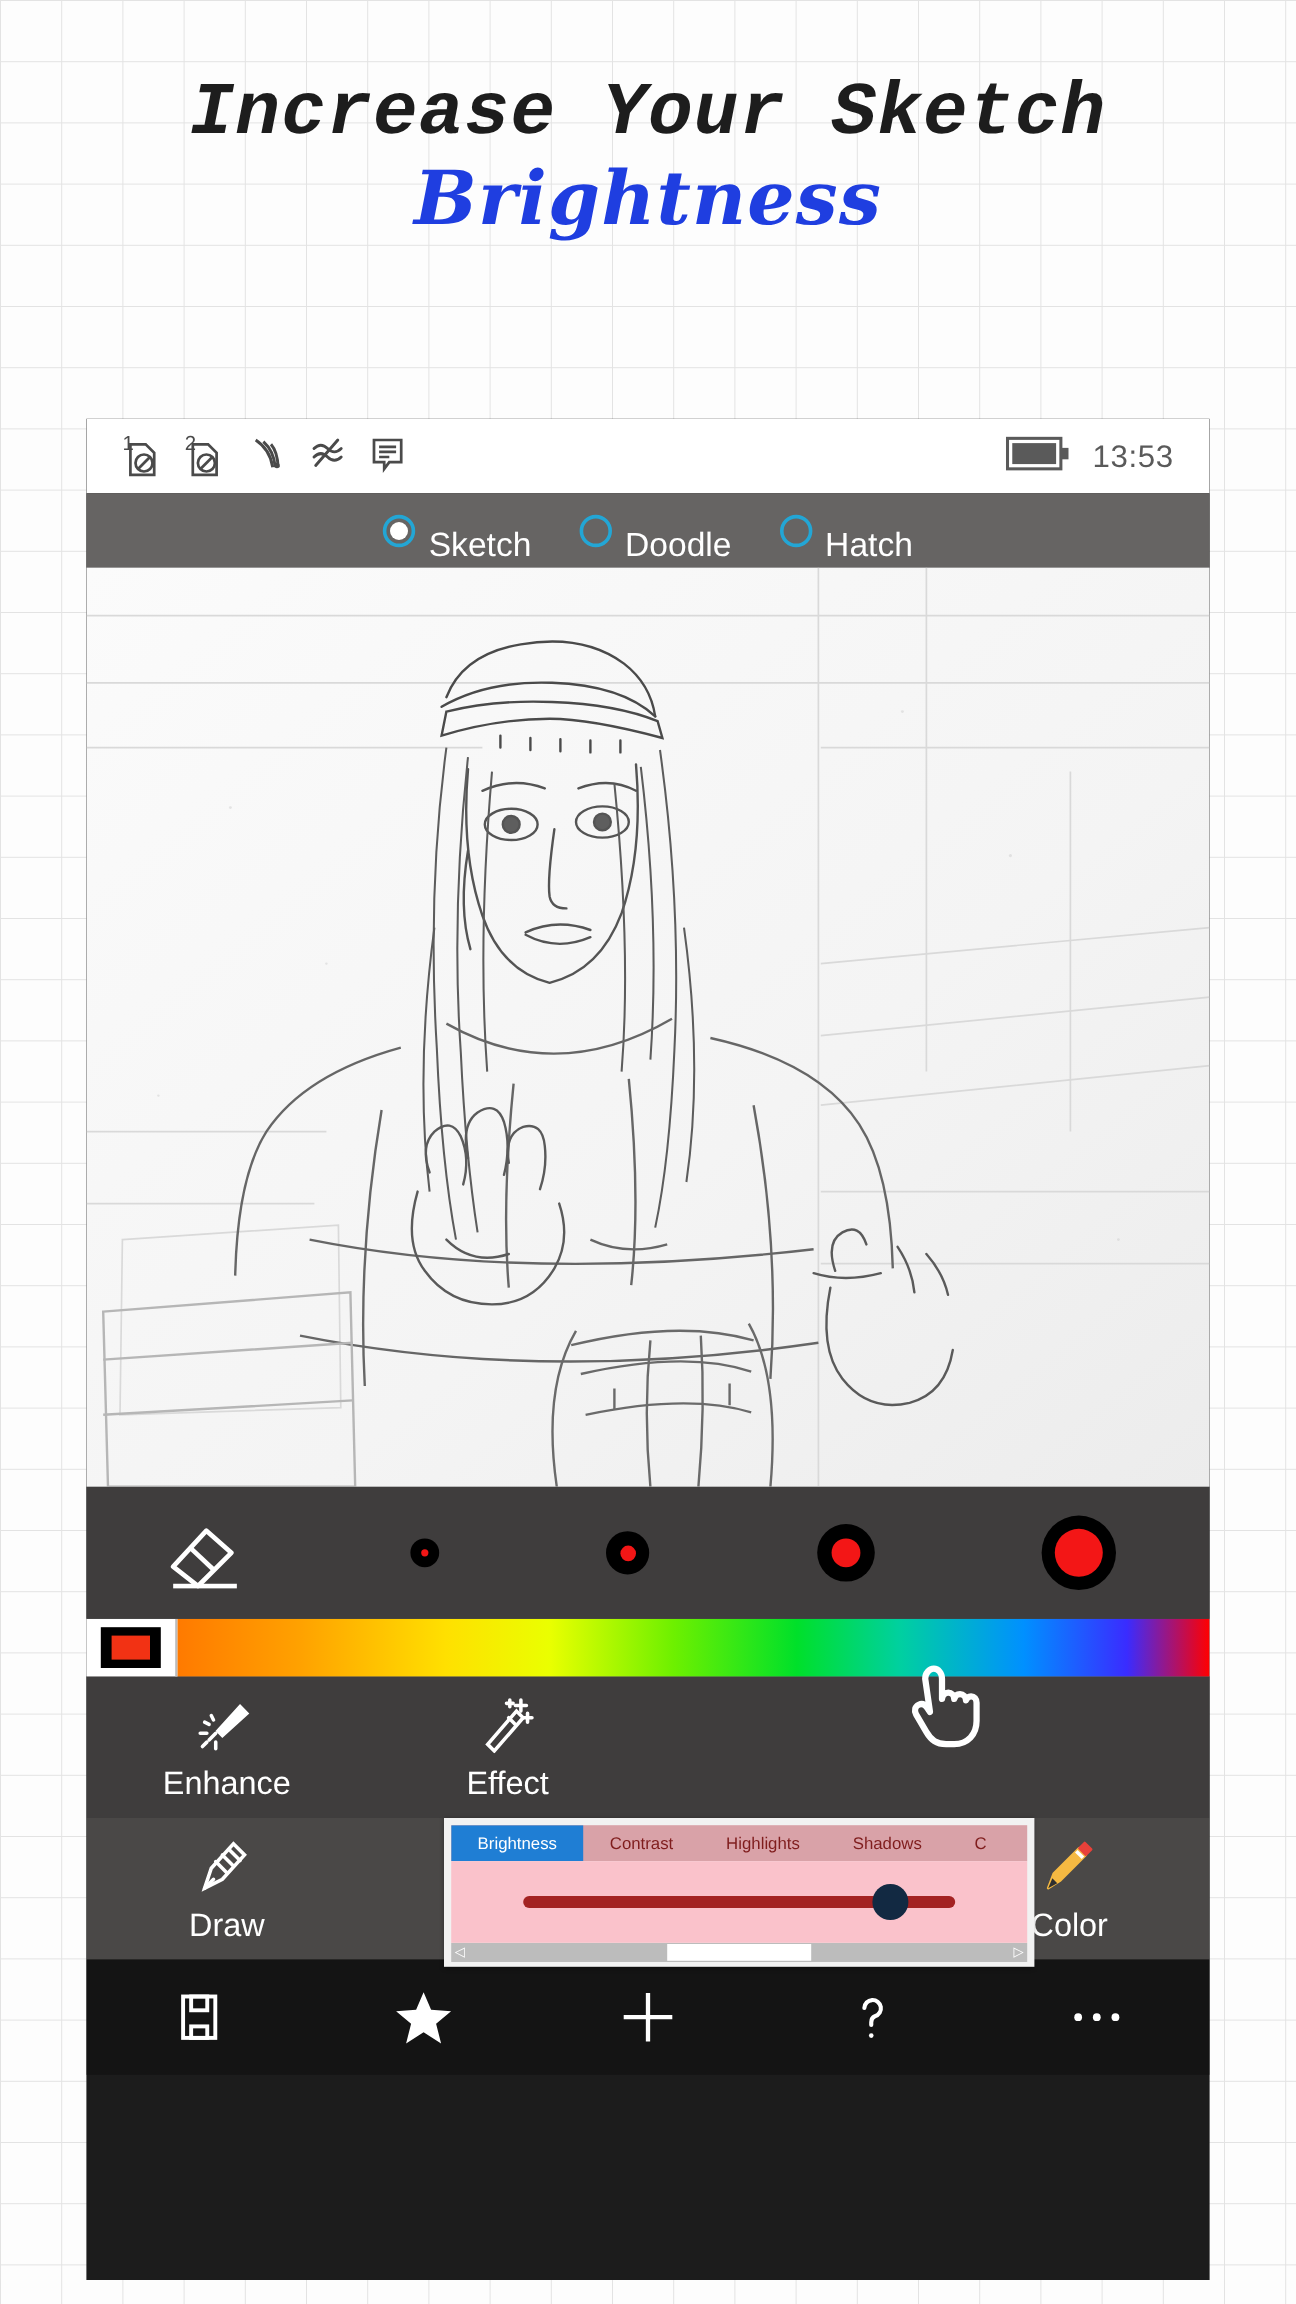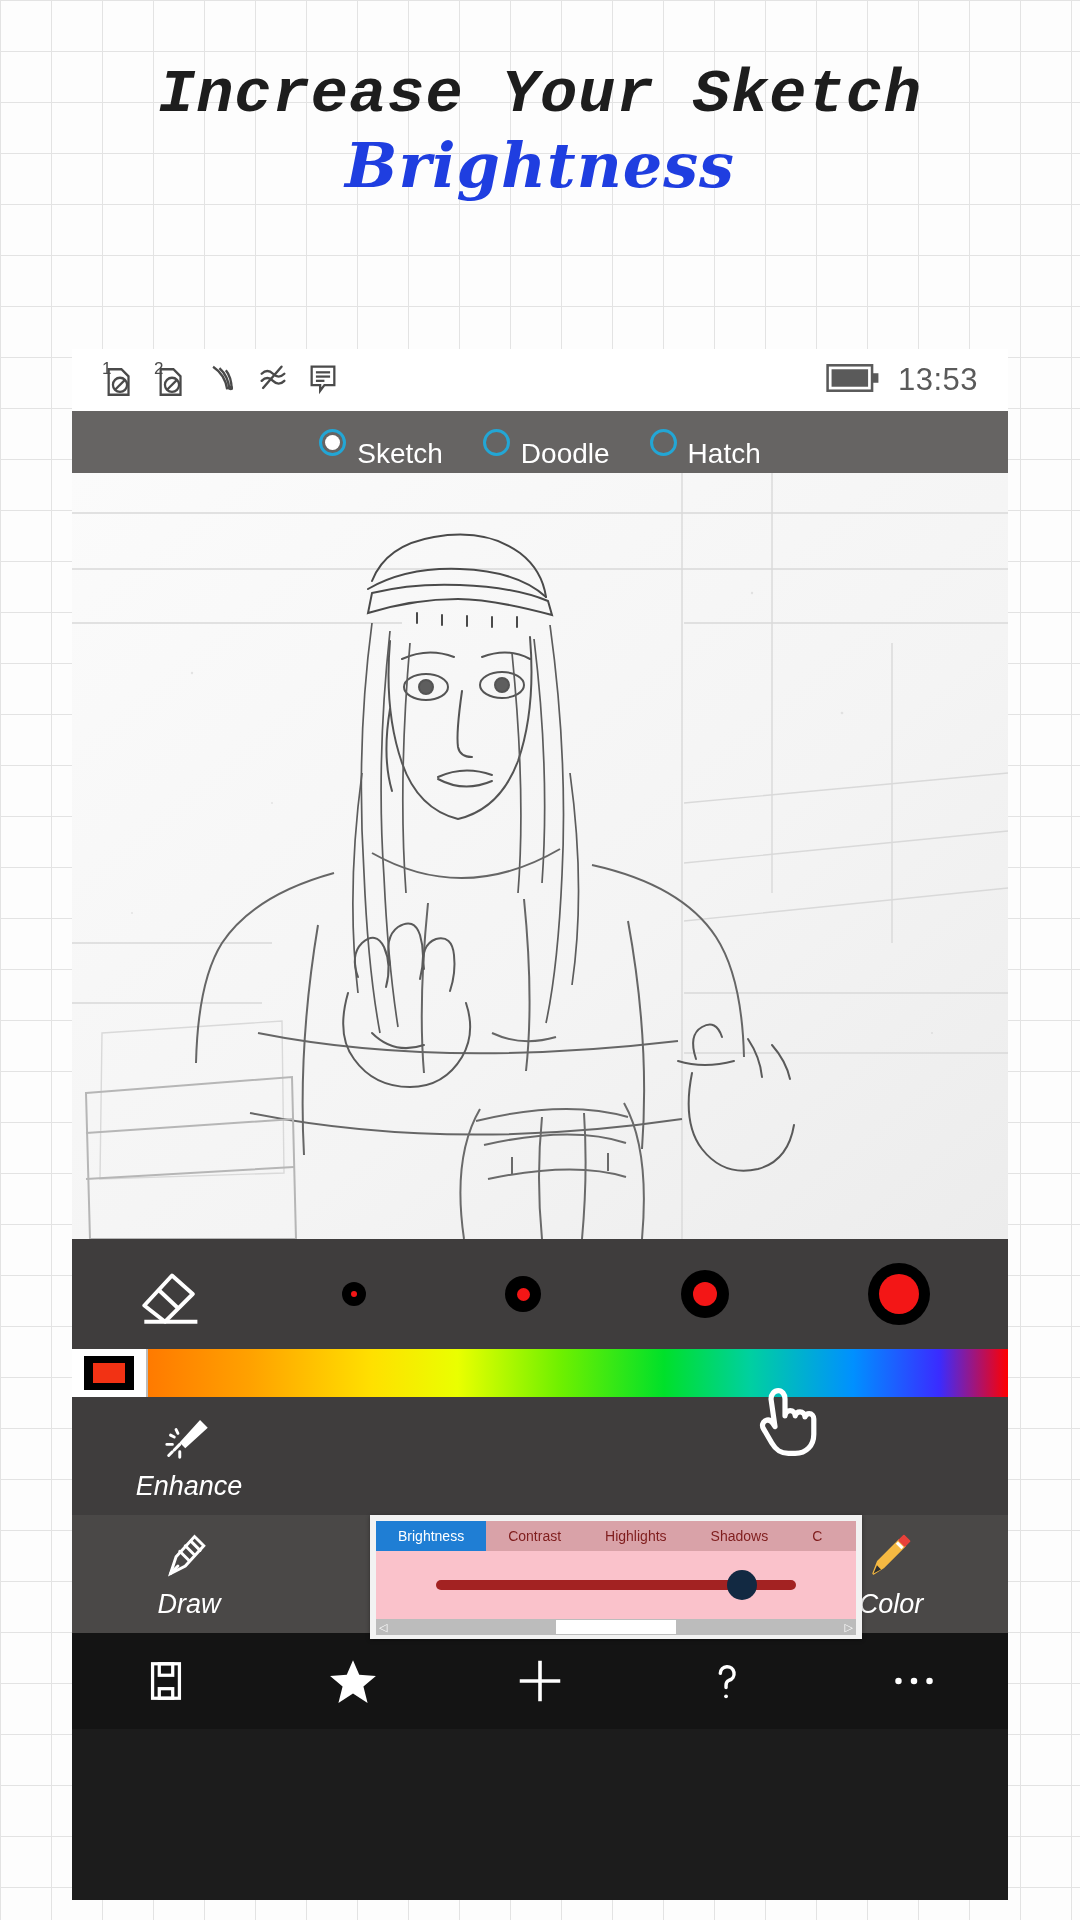--- a/index.html
+++ b/index.html
@@ -51,21 +51,21 @@
   .statusbar {
     height: 62px; background: #ffffff;
     display: flex; align-items: center;
     padding: 0 30px;
     color: #4a4a4a;
   }
   .status-left { display: flex; align-items: flex-end; gap: 16px; flex: 1; }
   .status-right { display: flex; align-items: center; gap: 18px; }
   .sim-icon { position: relative; display: inline-block; width: 36px; height: 34px; }
   .sim-num { position: absolute; left: 0; top: -6px; font-size: 17px; color: #4a4a4a; }
-  .clock { font-size: 31px; color: #5a5a5a; letter-spacing: 0.5px; }
+  .clock { font-size: 26px; color: #5a5a5a; letter-spacing: 0.5px; }
 
   
   .modebar {
     height: 62px; background: #666463;
     display: flex; align-items: center; justify-content: center; gap: 40px;
   }
   .mode-opt { display: flex; align-items: center; gap: 11px; }
   .radio {
     width: 27px; height: 27px; border-radius: 50%;
     border: 3px solid #23a6d5; background: transparent;
@@ -164,21 +164,20 @@
   .toolgrid {
     display: grid; grid-template-columns: repeat(4, 1fr);
     background: #3f3d3d;
   }
   .toolgrid.row2 { background: #4a4847; }
   .tool {
     height: 118px;
     display: flex; flex-direction: column;
     align-items: center; justify-content: center; gap: 8px;
     color: #ffffff;
-    font-style: italic;
   }
   .tool.selected { background: #8c8a89; }
   .tool-label { font-size: 27px; color: #ffffff; }
   .tool-icon { height: 52px; display: flex; align-items: center; justify-content: center; }
 
   
   .bottomnav {
     height: 96px; background: #141414;
     display: grid; grid-template-columns: repeat(5, 1fr);
     align-items: center;
@@ -407,20 +406,32 @@
     <div class="tool">
       <span class="tool-icon">
         <svg width="48" height="48" viewBox="0 0 26 26" fill="none" stroke="#fff" stroke-width="1.6" stroke-linecap="round">
           <path d="M9 16 L19 5 l3 3 L11 18 Z" fill="#fff" stroke="#fff"></path>
           <path d="M8 17 l-3 3"></path>
           <path d="M5 13 l-2 -1 M7 11 l-1 -2 M4 17 l-3 0 M8 21 l0 3 M4 21 l-2 2"></path>
         </svg>
       </span>
       <span class="tool-label">Enhance</span>
     </div>
+    <div class="tool">
+      <span class="tool-icon">
+        <svg width="48" height="48" viewBox="0 0 26 26" fill="none" stroke="#fff" stroke-width="1.6" stroke-linecap="round">
+          <path d="M4 22 L17 7 l3 3 L7 25 Z"></path>
+          <line x1="13.5" y1="10" x2="16.5" y2="13"></line>
+          <path d="M19 2 v5 M16.5 4.5 h5"></path>
+          <path d="M22 8 v4 M20 10 h4"></path>
+          <path d="M14 2 v3 M12.5 3.5 h3"></path>
+        </svg>
+      </span>
+      <span class="tool-label">Effect</span>
+    </div>
   </div>
 
   <div class="toolgrid row2">
     <div class="tool">
       <span class="tool-icon">
         <svg width="48" height="48" viewBox="0 0 26 26" fill="none" stroke="#fff" stroke-width="1.6" stroke-linecap="round">
           <path d="M3 23 L6 14 L16 3 l5 5 L11 19 Z"></path>
           <path d="M8 11 l5 5 M11 8 l5 5 M14 5.5 l5 5"></path>
           <path d="M3 23 L7 19"></path>
         </svg>

